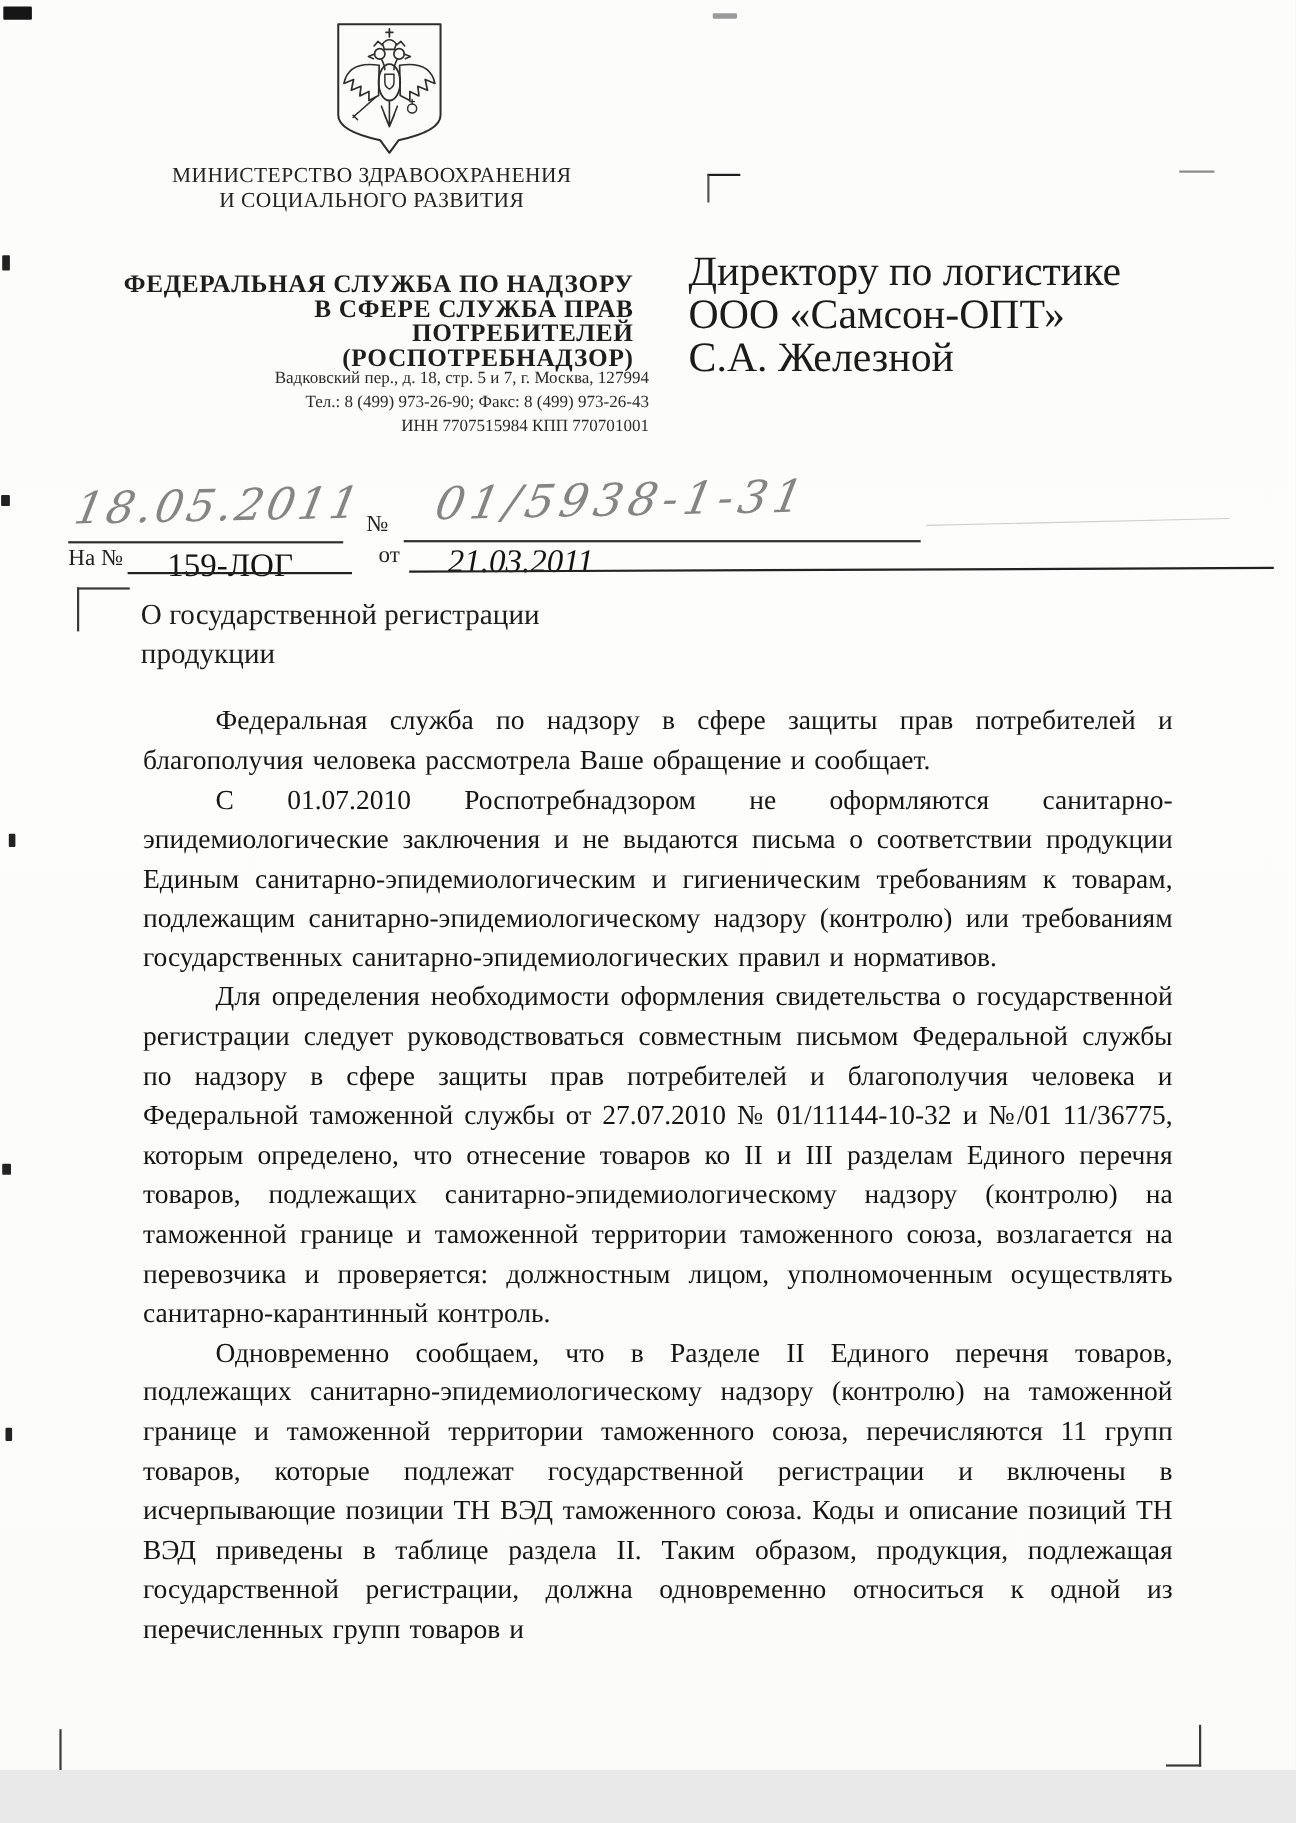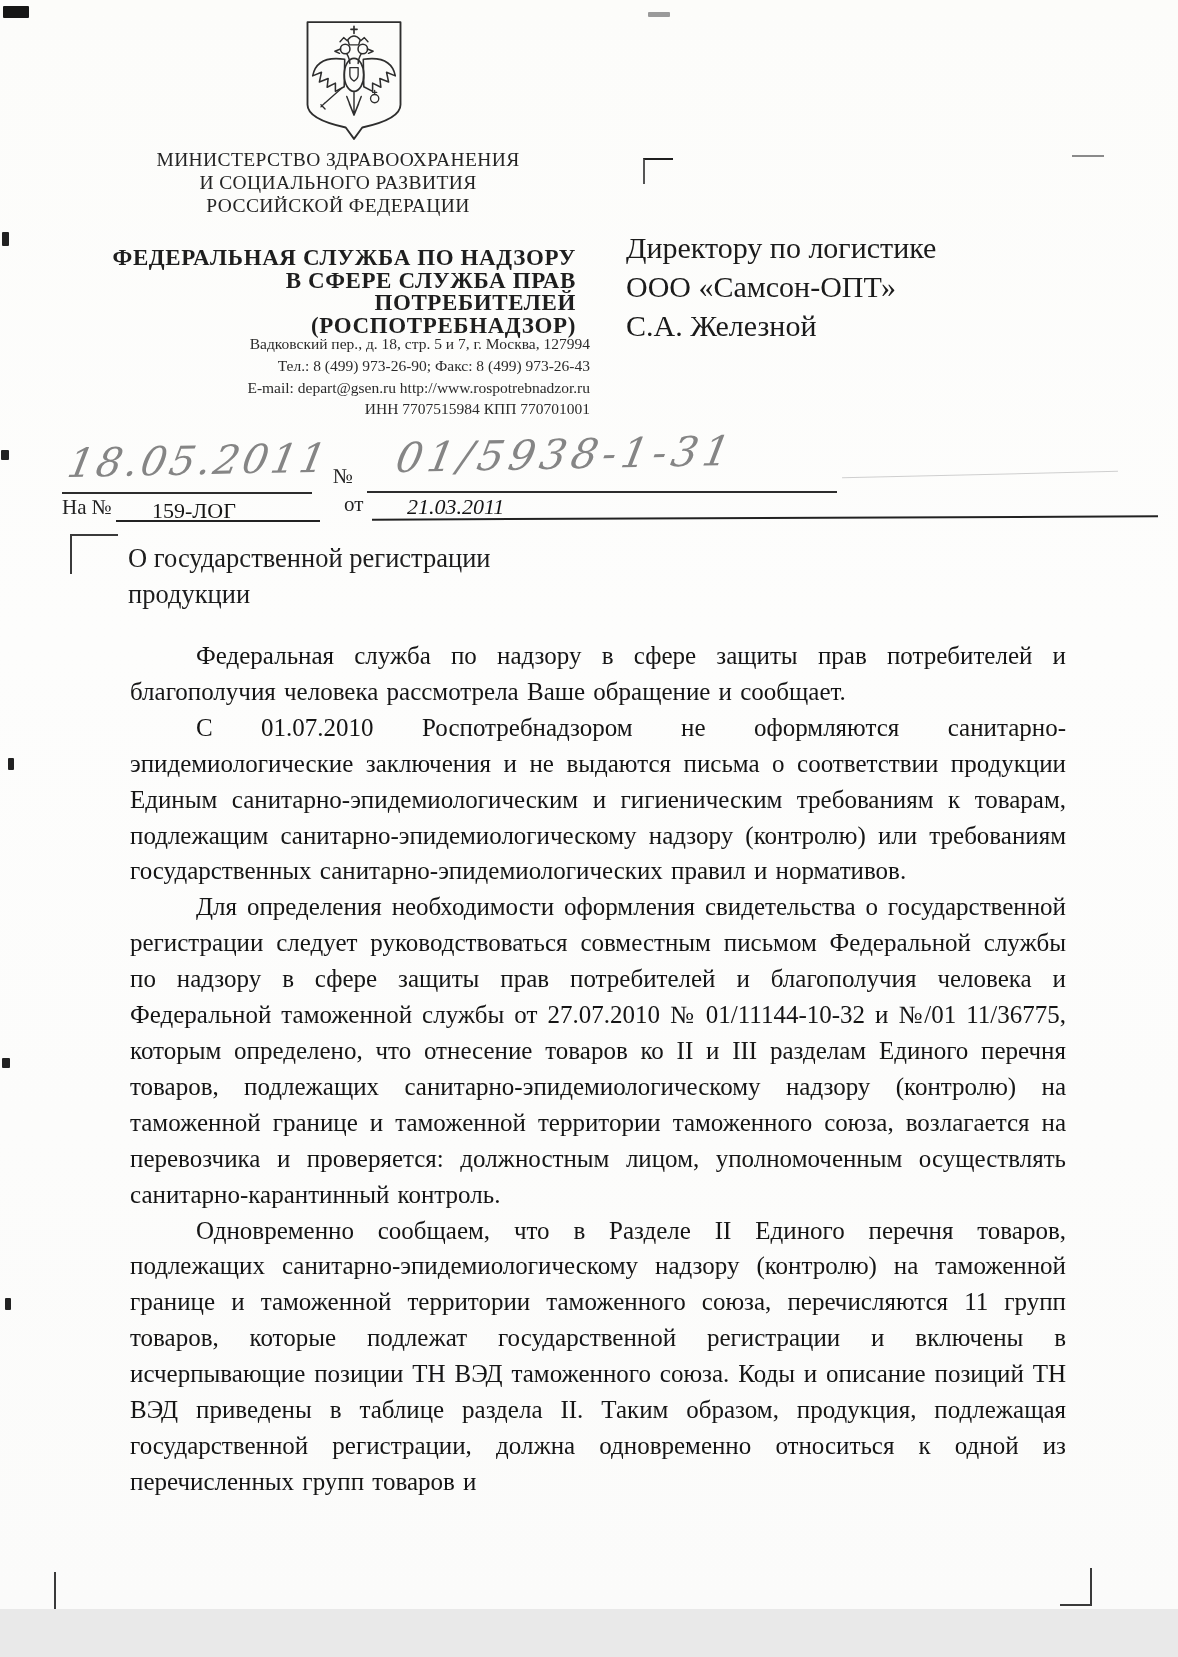--- a/index.html
+++ b/index.html
@@ -41,34 +41,34 @@
   .rule{position:absolute;border-top:2px solid #2d2d2d;height:0;}
   .rule-a{left:62px;top:492px;width:250px;}
   .rule-b{left:367px;top:491px;width:470px;}
   .rule-faint{left:842px;top:474px;width:276px;border-top:1.5px solid #cfcfcf;transform:rotate(-1.3deg);}
   .rule-c{left:116px;top:520px;width:204px;border-top:2.5px solid #222;}
   .rule-d{left:372px;top:517px;width:786px;border-top:2.5px solid #222;transform:rotate(-.25deg);}
   .lbl{position:absolute;font-size:21px;color:#222;white-space:nowrap;}
   .lbl-no{left:333px;top:464px;}
   .lbl-nano{left:62px;top:495px;}
   .lbl-ot{left:344px;top:492px;}
-  .typed-ref{position:absolute;font-size:22px;color:#141414;white-space:nowrap;}
+  .typed-ref{position:absolute;font-size:30px;color:#141414;white-space:nowrap;}
   .typed-in-number{left:152px;top:498px;}
   .typed-in-date{left:407px;top:494px;font-style:italic;}
   
   .crn{position:absolute;}
   .crn-addr-tl{left:643px;top:158px;width:28px;height:24px;border-top:2px solid #1f1f1f;border-left:2px solid #555;}
   .crn-addr-tr{left:1072px;top:155px;width:32px;height:7px;border-top:2px solid #8a8a8a;}
   .crn-ref-bl{left:70px;top:534px;width:46px;height:38px;border-top:2px solid #3a3a3a;border-left:2px solid #3a3a3a;}
   .crn-page-bl{left:54px;top:1572px;width:24px;height:44px;border-left:2px solid #3a3a3a;border-bottom:2px solid #3a3a3a;}
   .crn-page-br{left:1060px;top:1568px;width:30px;height:36px;border-right:2px solid #3a3a3a;border-bottom:2px solid #3a3a3a;}
   
   .addressee{
     position:absolute;left:626px;top:228px;width:440px;
-    font-size:30px;line-height:39px;color:#1b1b1b;
+    font-size:38px;line-height:39px;color:#1b1b1b;
   }
   .subject{
     position:absolute;left:128px;top:540px;width:480px;
     font-size:26.5px;line-height:36px;color:#1d1d1d;
   }
   
   .letter-body{
     position:absolute;left:130px;top:638px;width:936px;
     font-size:25px;line-height:35.9px;color:#151515;
     text-align:justify;
@@ -120,33 +120,31 @@
       <path d="M40 68 L22 84 M20 86 l4 -4 M24 88 l-4 -4" stroke-width="1.3"></path>
 
       <circle cx="72" cy="78" r="4" stroke-width="1.3"></circle>
       <path d="M72 74 v-4 M70 72 h4" stroke-width="1.2"></path>
     </svg>
   </div>
 
   <div class="ministry">
     <div>МИНИСТЕРСТВО ЗДРАВООХРАНЕНИЯ</div>
     <div>И СОЦИАЛЬНОГО РАЗВИТИЯ</div>
-    <div>РОССИЙСКОЙ ФЕДЕРАЦИИ</div>
   </div>
 
   <div class="agency">
     <div>ФЕДЕРАЛЬНАЯ СЛУЖБА ПО НАДЗОРУ</div>
     <div>В СФЕРЕ СЛУЖБА ПРАВ ПОТРЕБИТЕЛЕЙ</div>
     <div>(РОСПОТРЕБНАДЗОР)</div>
   </div>
 
   <div class="contacts">
     <div>Вадковский пер., д. 18, стр. 5 и 7,  г. Москва, 127994</div>
     <div>Тел.: 8 (499) 973-26-90; Факс: 8 (499) 973-26-43</div>
-    <div>E-mail: depart@gsen.ru  http://www.rospotrebnadzor.ru</div>
     <div>ИНН 7707515984  КПП 770701001</div>
   </div>
 
   <div class="hw hw-date">18.05.2011</div>
   <div class="rule rule-a"></div>
   <div class="lbl lbl-no">№</div>
   <div class="hw hw-number">01/5938-1-31</div>
   <div class="rule rule-b"></div>
   <div class="rule rule-faint"></div>
 

